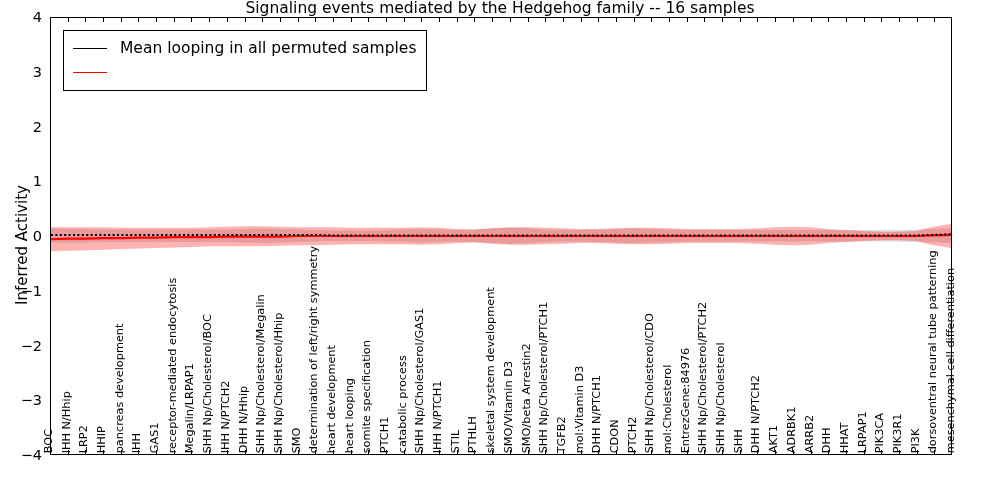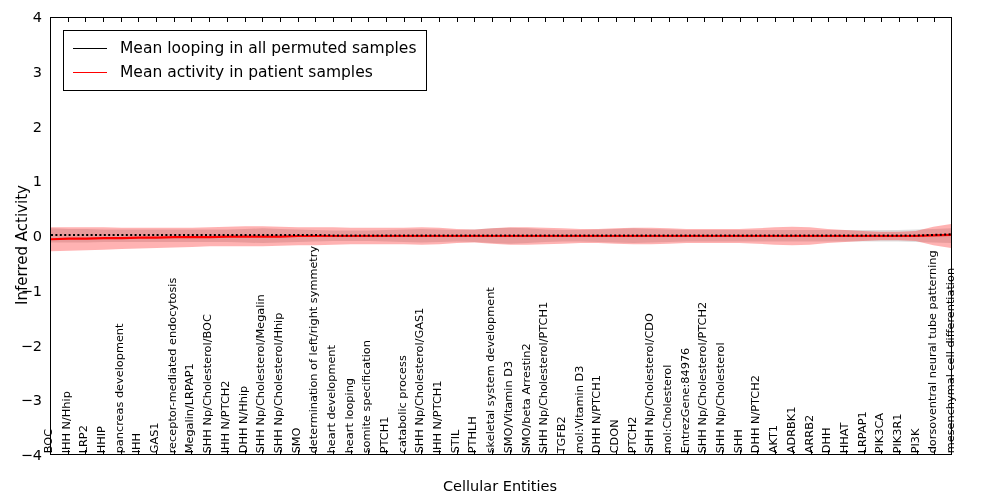--- a/index.html
+++ b/index.html
@@ -56,23 +56,23 @@
   .legline{width:34px;height:0;margin-right:13px;}
   .legline.black{border-top:1.4px solid #000;}
   .legline.red{border-top:1.4px solid #ff0000;}
   .legtxt{font-size:15.5px;color:#000;white-space:nowrap;}
 </style>
 </head>
 <body>
 
 <div id="root">
 
+  <div id="title">Signaling events mediated by the Hedgehog family -- 16 samples</div>
 
   <div id="ylabel">Inferred Activity</div>
-  <div id="xlabel">Cellular Entities</div>
 
   <div id="yaxis-ticks">
       <div class="ytick-label" style="top: 455px; left: 0px; width: 42px;">−4</div>
       <div class="ytick-label" style="top: 400.25px; left: 0px; width: 42px;">−3</div>
       <div class="ytick-mark" style="top: 400.25px;"></div>
       <div class="ytick-mark right" style="top: 400.25px;"></div>
       <div class="ytick-label" style="top: 345.5px; left: 0px; width: 42px;">−2</div>
       <div class="ytick-mark" style="top: 345.5px;"></div>
       <div class="ytick-mark right" style="top: 345.5px;"></div>
       <div class="ytick-label" style="top: 290.75px; left: 0px; width: 42px;">−1</div>
@@ -159,21 +159,20 @@
       <div class="xtl" style="left: 956px; bottom: 47px;">mesenchymal cell differentiation</div>
     </div>
 
   <div id="legend">
     <div class="legrow">
       <span class="legline black"></span>
       <span class="legtxt">Mean looping in all permuted samples</span>
     </div>
     <div class="legrow">
       <span class="legline red"></span>
-      <span class="legtxt">Mean activity in patient samples</span>
     </div>
   </div>
 
 <div class="xtick-mark" style="left: 67.6863px;"></div>
     <div class="xtick-mark bot" style="left: 67.6863px;"></div>
     <div class="xtick-mark" style="left: 85.3725px;"></div>
     <div class="xtick-mark bot" style="left: 85.3725px;"></div>
     <div class="xtick-mark" style="left: 103.059px;"></div>
     <div class="xtick-mark bot" style="left: 103.059px;"></div>
     <div class="xtick-mark" style="left: 120.745px;"></div>

